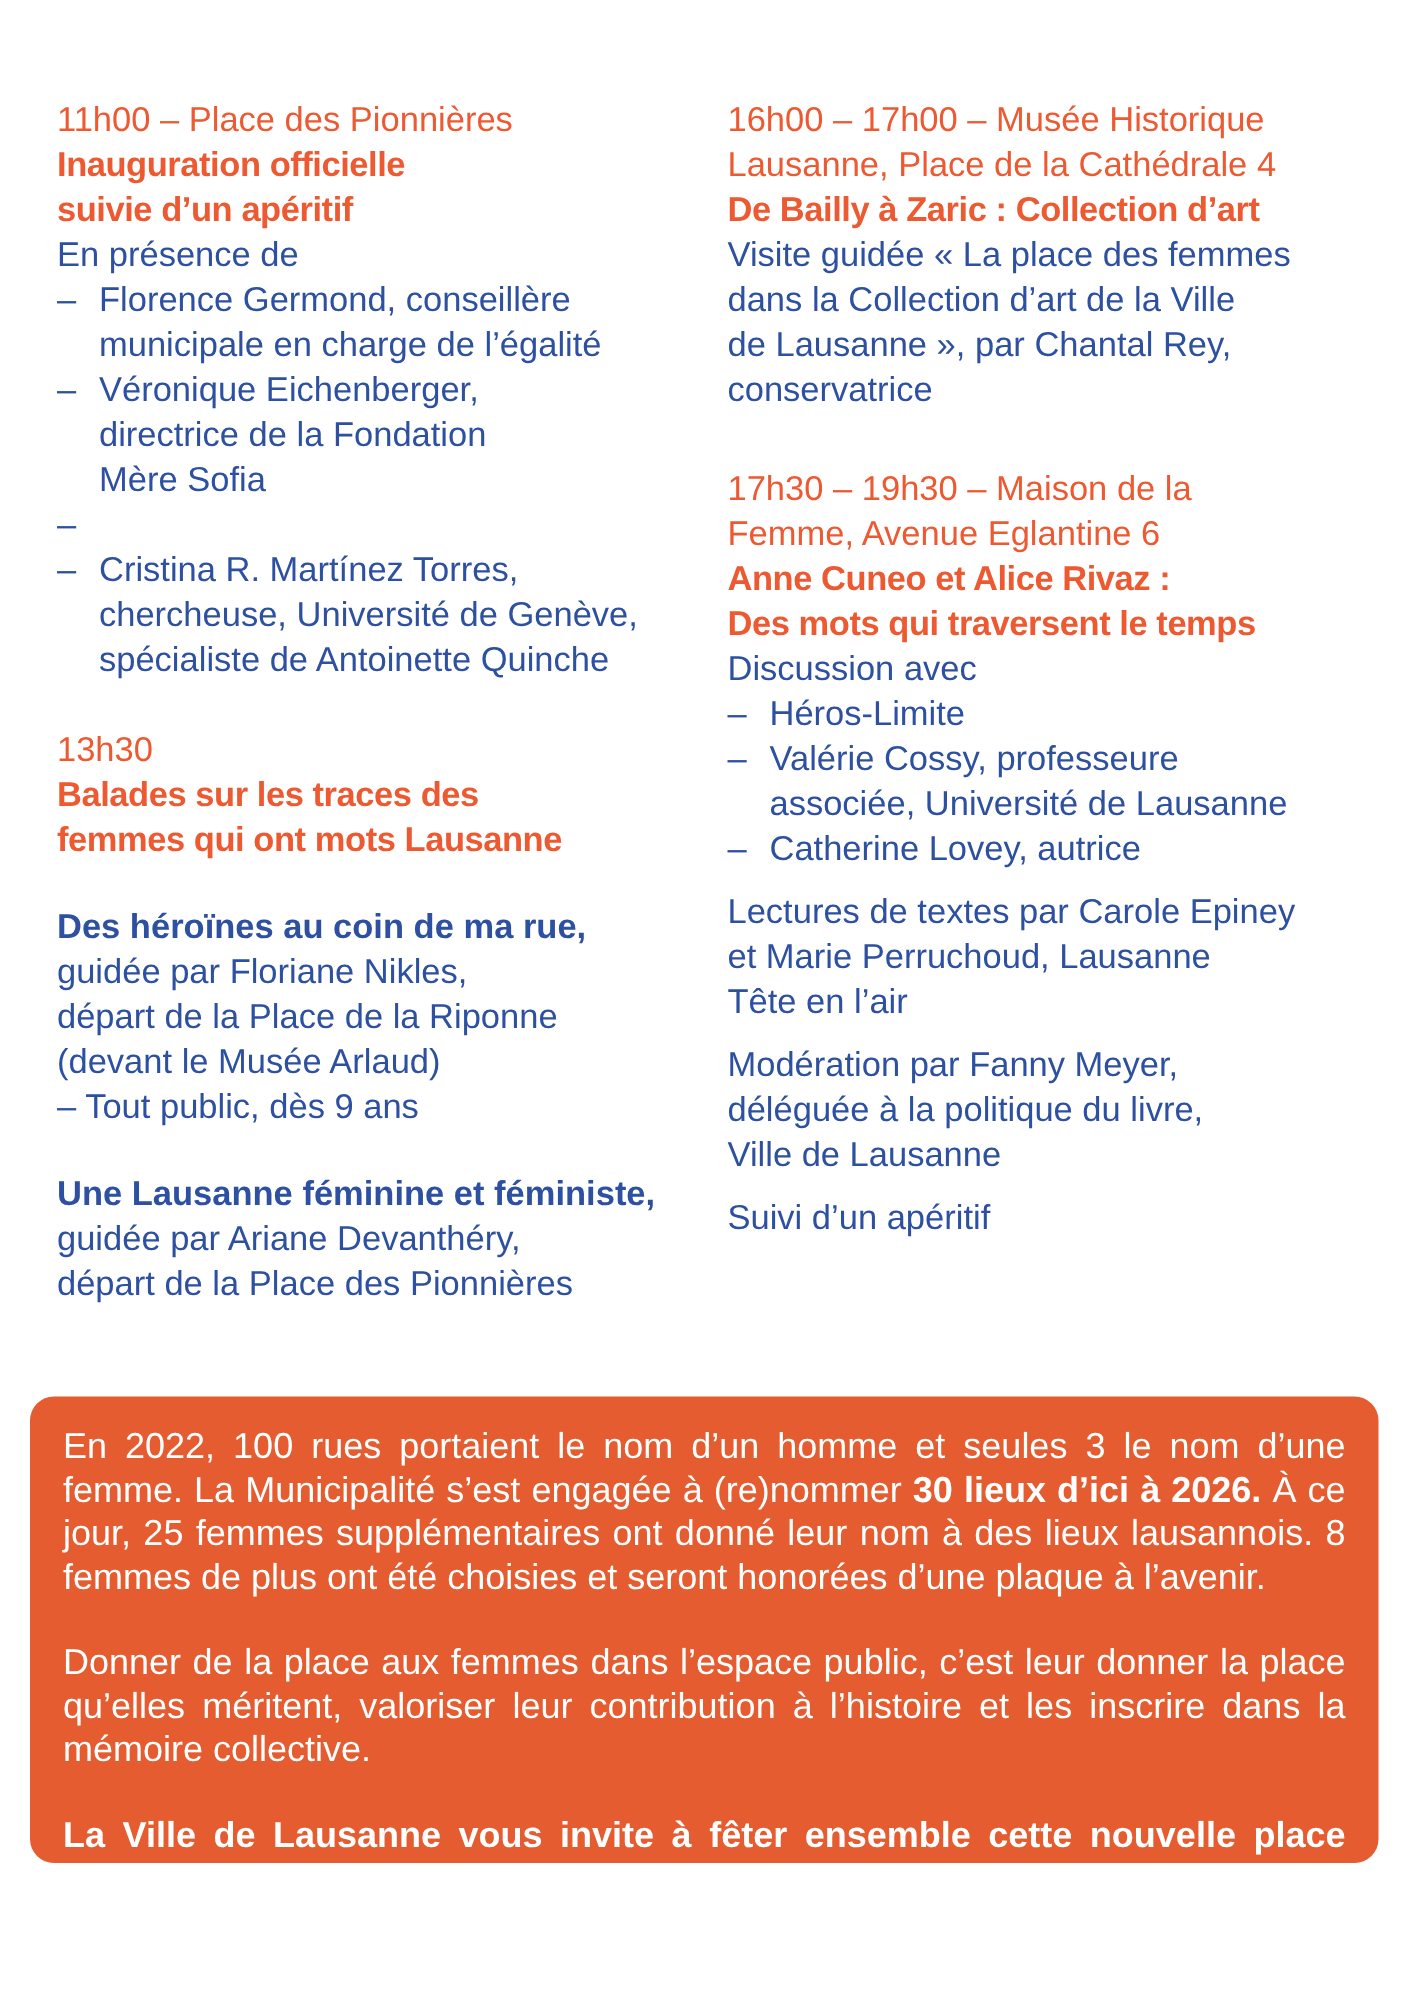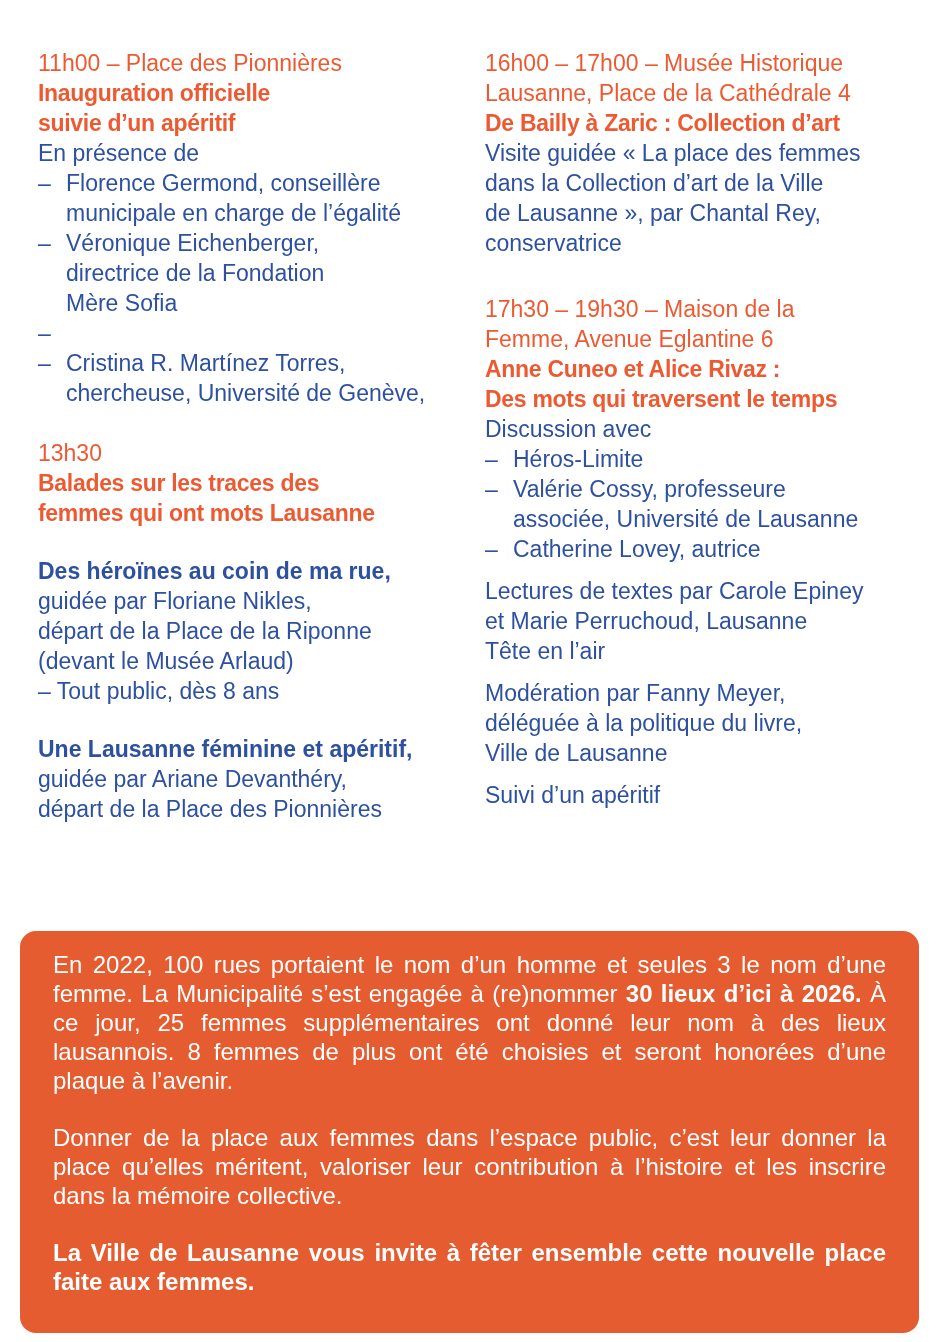--- a/index.html
+++ b/index.html
@@ -10,37 +10,37 @@
     --page_bg:#FFFFFF;
   }
   html,body{margin:0;padding:0;}
   body{
     width:939px;height:1342px;
     background:var(--page_bg);
     font-family:"Liberation Sans", sans-serif;
     -webkit-font-smoothing:antialiased;
   }
   .page{position:relative;width:939px;height:1342px;overflow:hidden;background:var(--page_bg);}
-  .columns{display:flex;padding:48px 0 0 38px;}
+  .columns{display:flex;padding:64px 0 0 38px;}
   .col-left{width:447px;flex:none;}
   .col-right{flex:1;min-width:0;}
   .line{line-height:30px;font-size:23px;white-space:nowrap;color:var(--blue);}
   .orange{color:var(--orange);}
   .bold{font-weight:bold;margin-top:28px;}
   .title{color:var(--orange);font-weight:bold;letter-spacing:-0.3px;}
   .bullet{display:flex;}
   .dash{flex:none;width:28px;line-height:30px;font-size:23px;color:var(--blue);}
   .sec-gap-left{margin-top:30px;}
   .sec-gap-right{margin-top:36px;}
   .para{margin-top:16px;}
   .para-b{margin-top:18px;}
   .para-r{margin-top:12px;}
   .infobox{
-    position:absolute;left:20px;top:931px;width:899px;height:402px;
-    box-sizing:border-box;padding:19px 33px;border-radius:16px;
+    position:absolute;left:20px;top:931px;width:899px;height:311px;
+    box-sizing:border-box;padding:19px 22px;border-radius:16px;
     background:var(--box_orange);color:var(--white);
   }
   .infobox p{
     margin:0;font-size:24px;line-height:29px;text-align:justify;
   }
   .infobox p + p{margin-top:28px;}
 </style>
 </head>
 <body>
 
@@ -71,39 +71,40 @@
           </div>
         </div>
         <div class="bullet">
           <span class="dash">–</span>
         </div>
         <div class="bullet">
           <span class="dash">–</span>
           <div>
             <div class="line">Cristina R. Martínez Torres,</div>
             <div class="line">chercheuse, Université de Genève,</div>
+            <div class="line">spécialiste de Antoinette Quinche</div>
           </div>
         </div>
       </section>
 
       <section class="sec-gap-left">
         <div class="line orange">13h30</div>
         <div class="line title">Balades sur les traces des</div>
         <div class="line title">femmes qui ont mots Lausanne</div>
 
         <div class="para">
           <div class="line bold">Des héroïnes au coin de ma rue,</div>
           <div class="line">guidée par Floriane Nikles,</div>
           <div class="line">départ de la Place de la Riponne</div>
           <div class="line">(devant le Musée Arlaud)</div>
-          <div class="line">– Tout public, dès 8 ans</div>
+          <div class="line">– Tout public, dès 9 ans</div>
         </div>
 
         <div class="para-b">
-          <div class="line bold">Une Lausanne féminine et apéritif,</div>
+          <div class="line bold">Une Lausanne féminine et féministe,</div>
           <div class="line">guidée par Ariane Devanthéry,</div>
           <div class="line">départ de la Place des Pionnières</div>
         </div>
       </section>
     </div>
 
     <div class="col-right">
 
       <section>
         <div class="line orange">16h00 – 17h00 – Musée Historique</div>

